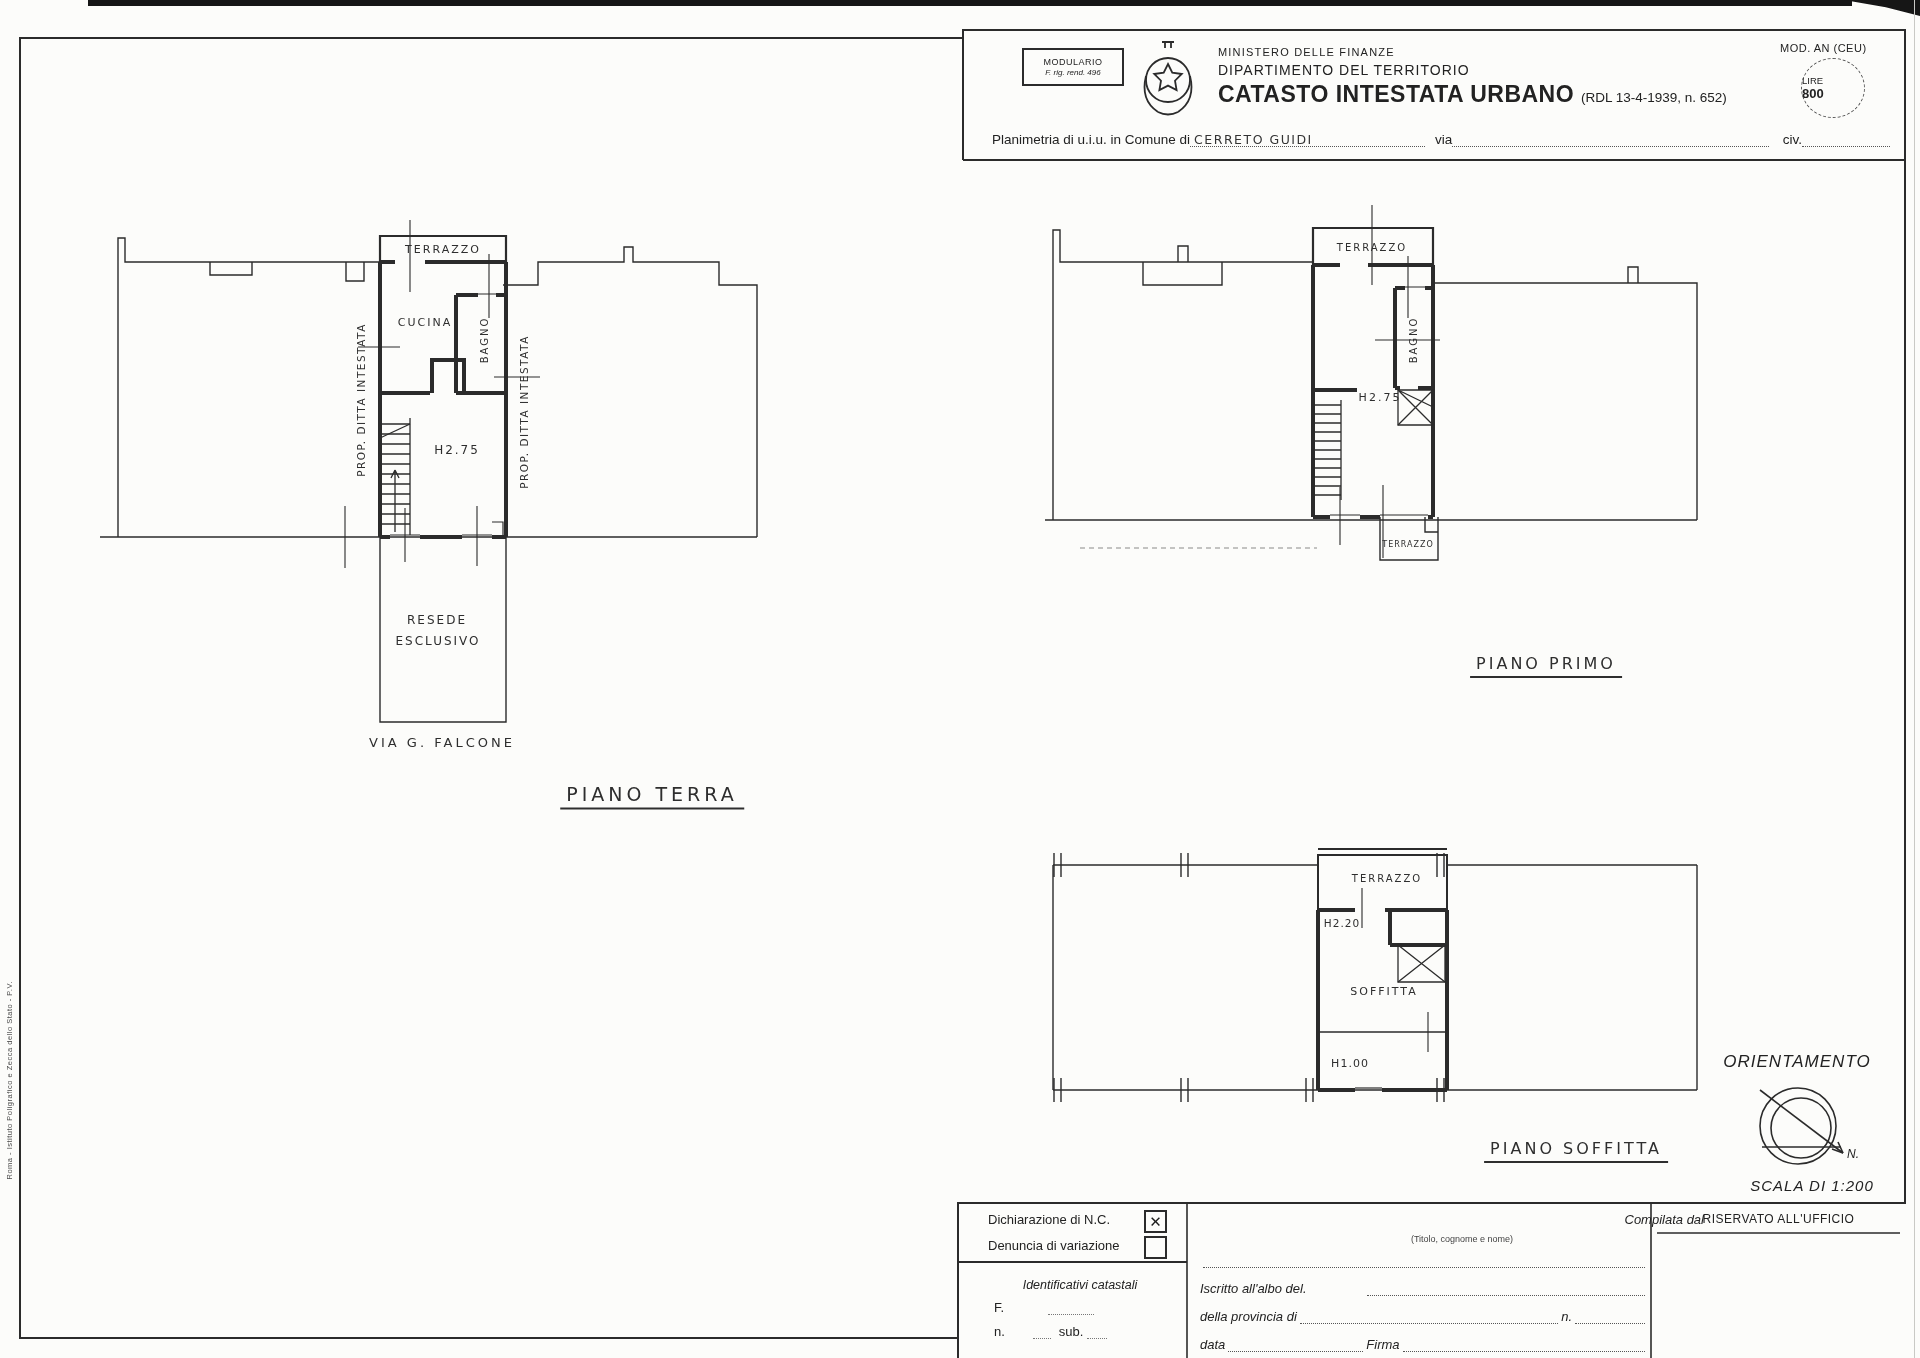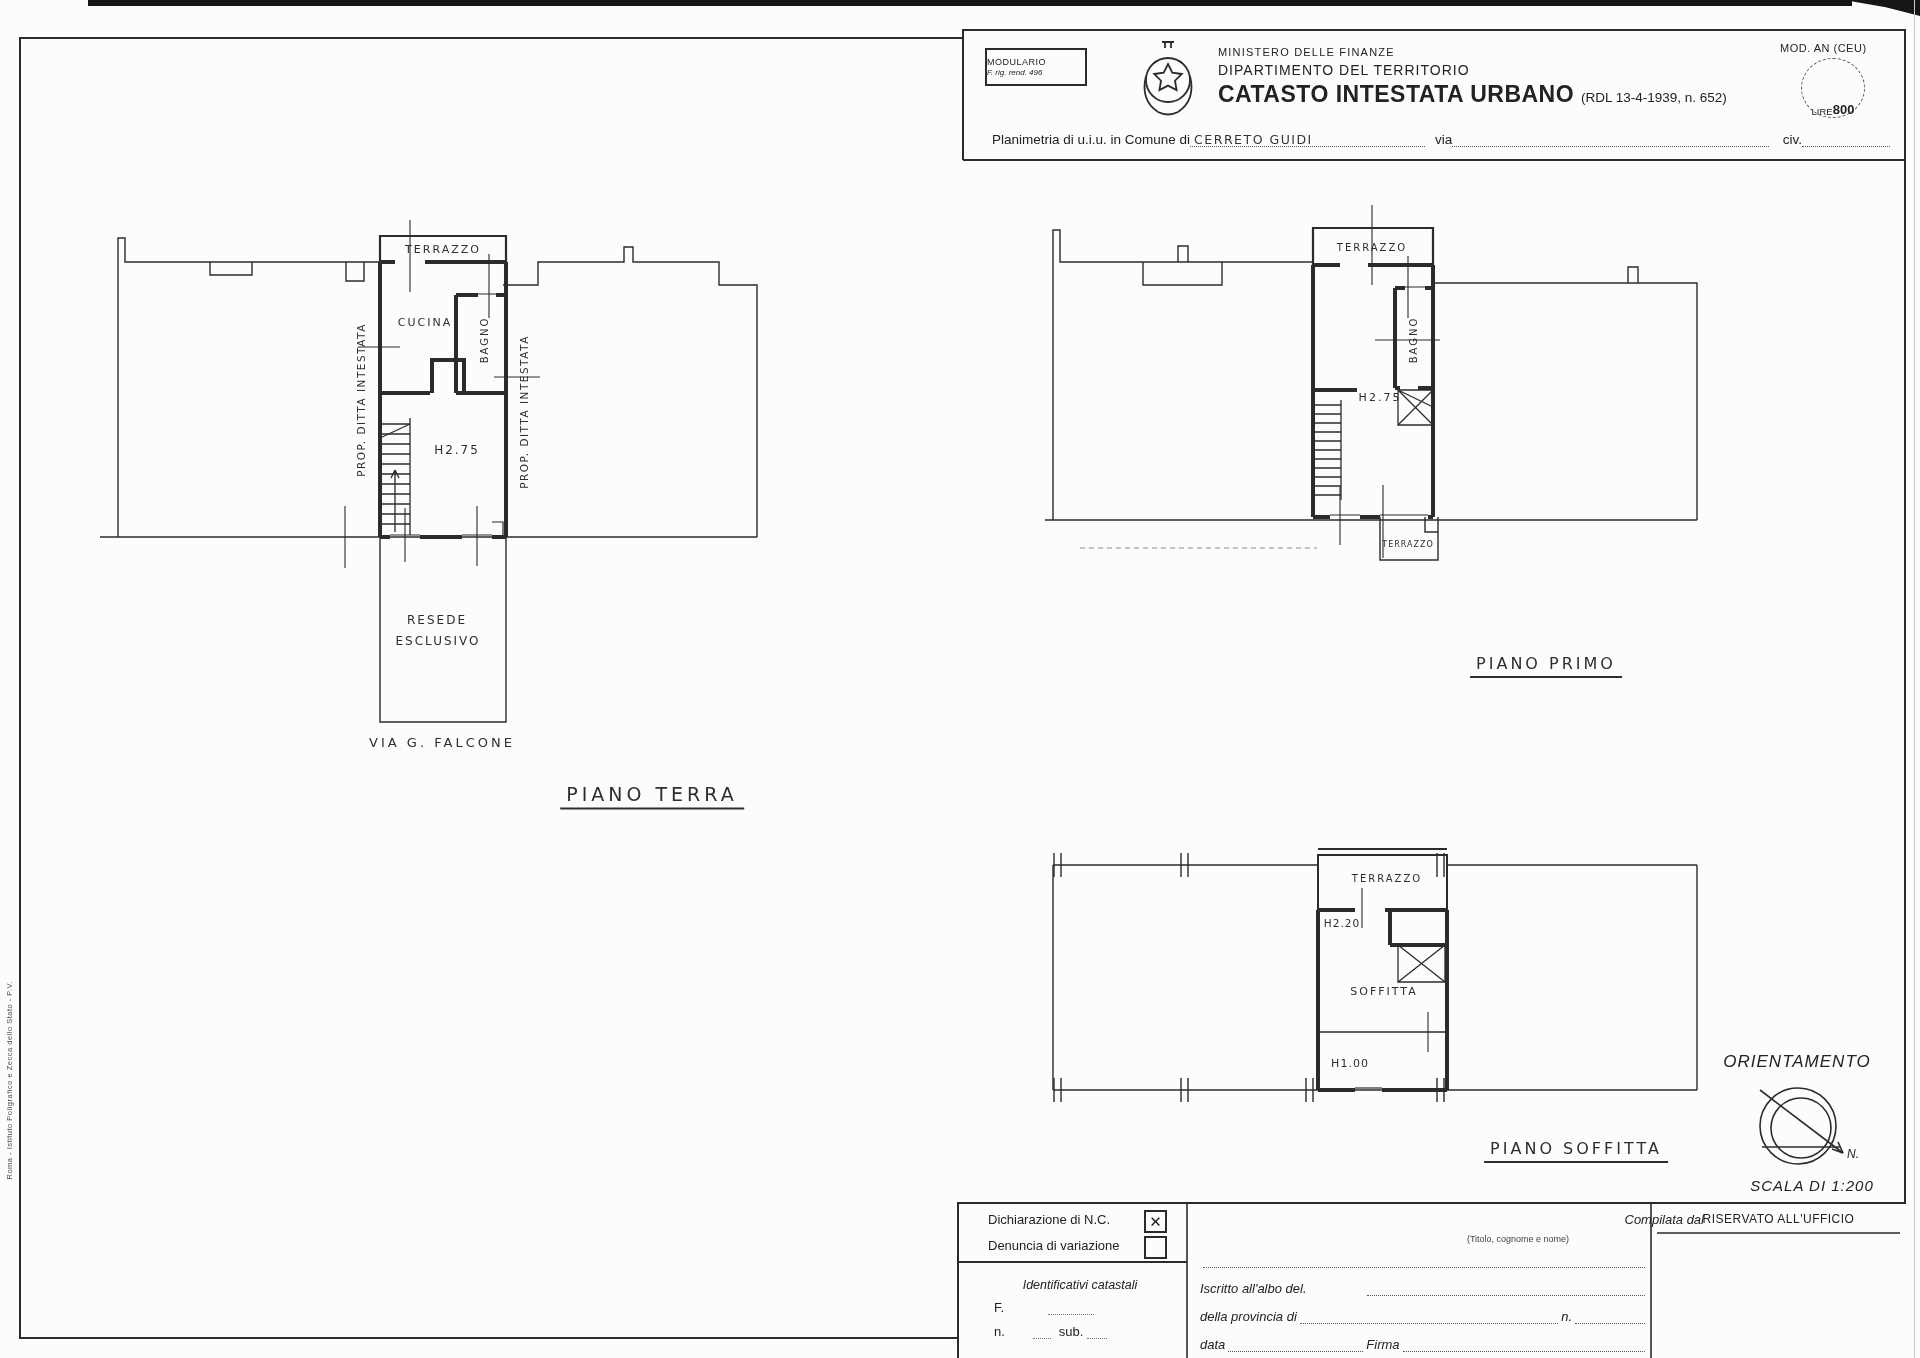--- a/index.html
+++ b/index.html
@@ -5,32 +5,32 @@
   html,body{margin:0;padding:0;background:#e8e8e6;}
   .page{position:relative;width:1920px;height:1358px;background:#fcfcfa;overflow:hidden;
         font-family:"Liberation Sans",sans-serif;color:#222;}
   svg.lines{position:absolute;left:0;top:0;}
   
   .scan-band{position:absolute;left:88px;top:0;width:1764px;height:6px;background:#161616;}
   .scan-corner{position:absolute;right:0;top:0;width:76px;height:16px;background:#161616;
                clip-path:polygon(0 0,100% 0,100% 100%,55% 45%);}
   .page-edge{position:absolute;top:0;right:5px;width:1px;height:100%;background:#c9c9c5;}
   
-  .modulario{position:absolute;left:985px;top:48px;width:98px;height:34px;border:2px solid #2b2b2b;
-             display:flex;flex-direction:column;align-items:flex-start;justify-content:center;line-height:1.15;}
+  .modulario{position:absolute;left:1022px;top:48px;width:98px;height:34px;border:2px solid #2b2b2b;
+             display:flex;flex-direction:column;align-items:center;justify-content:center;line-height:1.15;}
   .modulario .l1{font-size:9px;letter-spacing:.5px;}
   .modulario .l2{font-size:8px;font-style:italic;}
   .ministry{position:absolute;left:1218px;top:46px;width:620px;}
   .ministry .m1{font-size:11px;letter-spacing:1.2px;}
   .ministry .m2{font-size:14px;letter-spacing:1px;margin-top:4px;}
   .ministry .m3{font-size:23px;font-weight:bold;letter-spacing:.5px;margin-top:3px;white-space:nowrap;}
   .ministry .m3 .ref{font-size:13.5px;font-weight:normal;letter-spacing:0;}
   .modan{position:absolute;left:1780px;top:42px;font-size:11px;letter-spacing:.5px;}
   .stamp{position:absolute;left:1801px;top:58px;width:62px;height:58px;border:1.6px dashed #555;
-         border-radius:50%;display:flex;flex-direction:row;align-items:flex-end;justify-content:center;}
+         border-radius:50%;display:flex;flex-direction:column;align-items:flex-start;justify-content:center;}
   .stamp .s1{font-size:9.5px;}
   .stamp .s2{font-size:13px;font-weight:bold;}
   .planline{position:absolute;left:992px;top:130px;width:898px;display:flex;align-items:flex-end;
             font-size:13.5px;white-space:nowrap;}
   .planline .leader{border-bottom:1.6px dotted #555;height:16px;display:inline-block;}
   .hwname{font-family:"DejaVu Sans",sans-serif;font-size:12.5px;letter-spacing:1.5px;color:#333;
           transform:translateY(2px);display:inline-block;padding:0 4px;text-align:center;}
   
   .hw{position:absolute;font-family:"DejaVu Sans",sans-serif;color:#2e2e2e;letter-spacing:2px;
       font-size:11px;transform:translate(-50%,-50%);white-space:nowrap;}
@@ -287,21 +287,21 @@
     <span>n.</span>
     <span class="minidots" style="width:18px;margin-left:28px;"></span>
     <span style="margin-left:8px;">sub.</span>
     <span class="minidots" style="width:20px;margin-left:4px;"></span>
   </div>
 
   <div class="form-row it" style="left:1256px;top:1212px;width:448px;flex-direction:column;">
     <span>Compilata dal</span>
     <span class="dotfill"></span>
   </div>
-  <div class="note" style="left:1511px;top:1234px;padding-left:14px;">(Titolo, cognome e nome)</div>
+  <div class="note" style="left:1455px;top:1234px;padding-left:14px;">(Titolo, cognome e nome)</div>
   <div class="form-row" style="left:1200px;top:1252px;width:448px;">
     <span class="dotfill"></span>
   </div>
   <div class="form-row it" style="left:1200px;top:1280px;width:448px;">
     <span>Iscritto all'albo del.</span>
     <span class="dotfill" style="margin-left:60px;"></span>
   </div>
   <div class="form-row it" style="left:1200px;top:1308px;width:448px;">
     <span>della provincia di</span>
     <span class="dotfill"></span>

